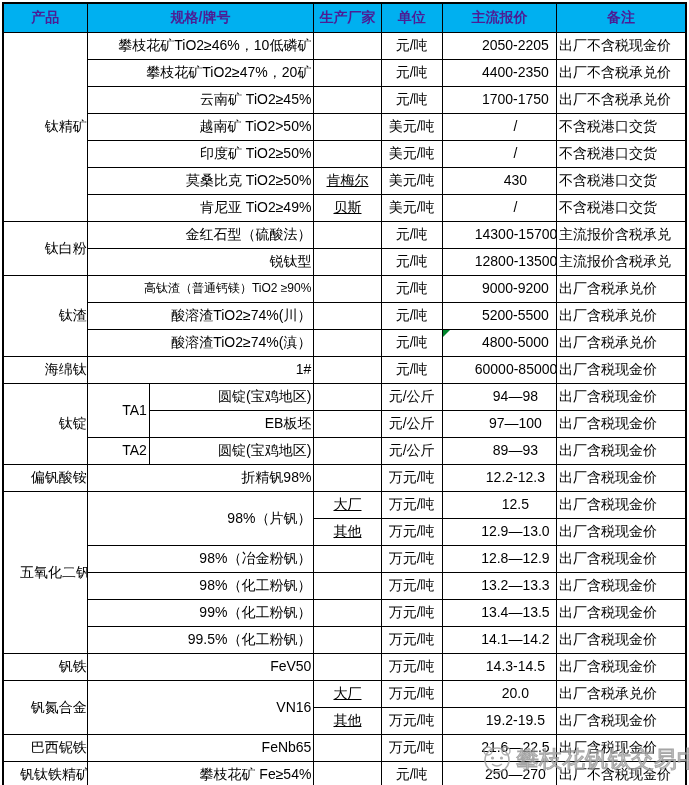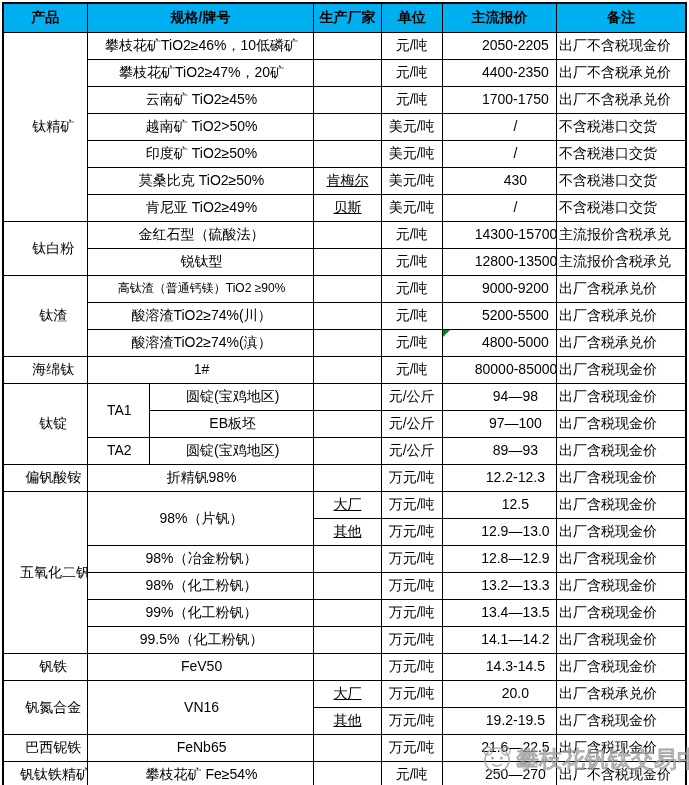--- a/index.html
+++ b/index.html
@@ -23,27 +23,27 @@
     padding: 0;
     font-size: 14px;
     line-height: 1.1;
     overflow: hidden;
     white-space: nowrap;
     vertical-align: middle;
     height: 26px;
   }
   thead th {
     background: #00b0f0;
-    color: #000000;
+    color: #4c1d95;
     font-weight: bold;
     height: 28px;
     text-align: center;
   }
-  td.product { text-align: center; padding-left: 16px; }
-  td.spec    { text-align: center; padding: 0 2px 0 4px; }
+  td.product { text-align: right; padding-left: 16px; }
+  td.spec    { text-align: right; padding: 0 2px 0 4px; }
   td.spec-sm { font-size: 12px; }
   td.mfr     { text-align: center; text-decoration: underline; }
   td.unit    { text-align: center; }
   td.price   { text-align: center; position: relative; padding-left: 32px; }
   td.note    { text-align: left; padding-left: 2px; margin-top: 16px; }
 
   .comment-flag {
     position: absolute; top: 0; left: 0;
     width: 0; height: 0;
     border-top: 7px solid #00852c;
@@ -183,21 +183,21 @@
           <span>4800-5000</span>
         </td>
         <td class="note">出厂含税承兑价</td>
       </tr>
 
       <tr>
         <td class="product">海绵钛</td>
         <td class="spec" colspan="2">1#</td>
         <td class="mfr"></td>
         <td class="unit">元/吨</td>
-        <td class="price">80000-85000</td>
+        <td class="price">60000-85000</td>
         <td class="note">出厂含税现金价</td>
       </tr>
 
       <tr>
         <td class="product" rowspan="3">钛锭</td>
         <td class="spec" rowspan="2">TA1</td>
         <td class="spec">圆锭(宝鸡地区)</td>
         <td class="mfr"></td>
         <td class="unit">元/公斤</td>
         <td class="price">94—98</td>

